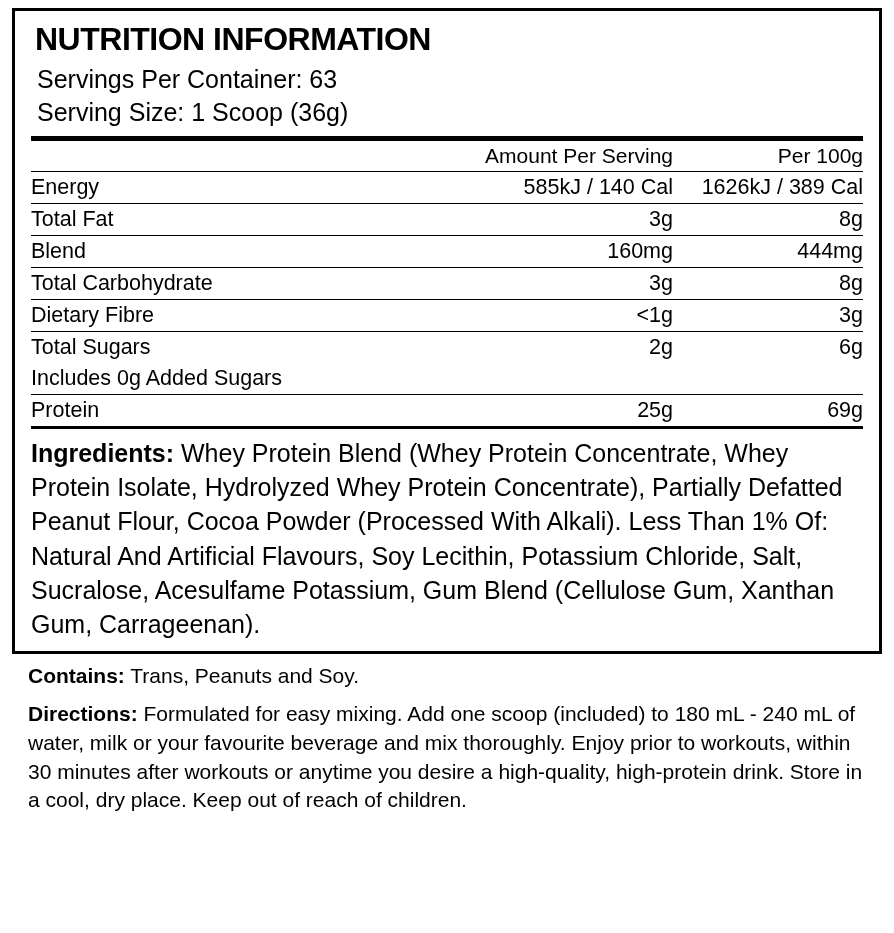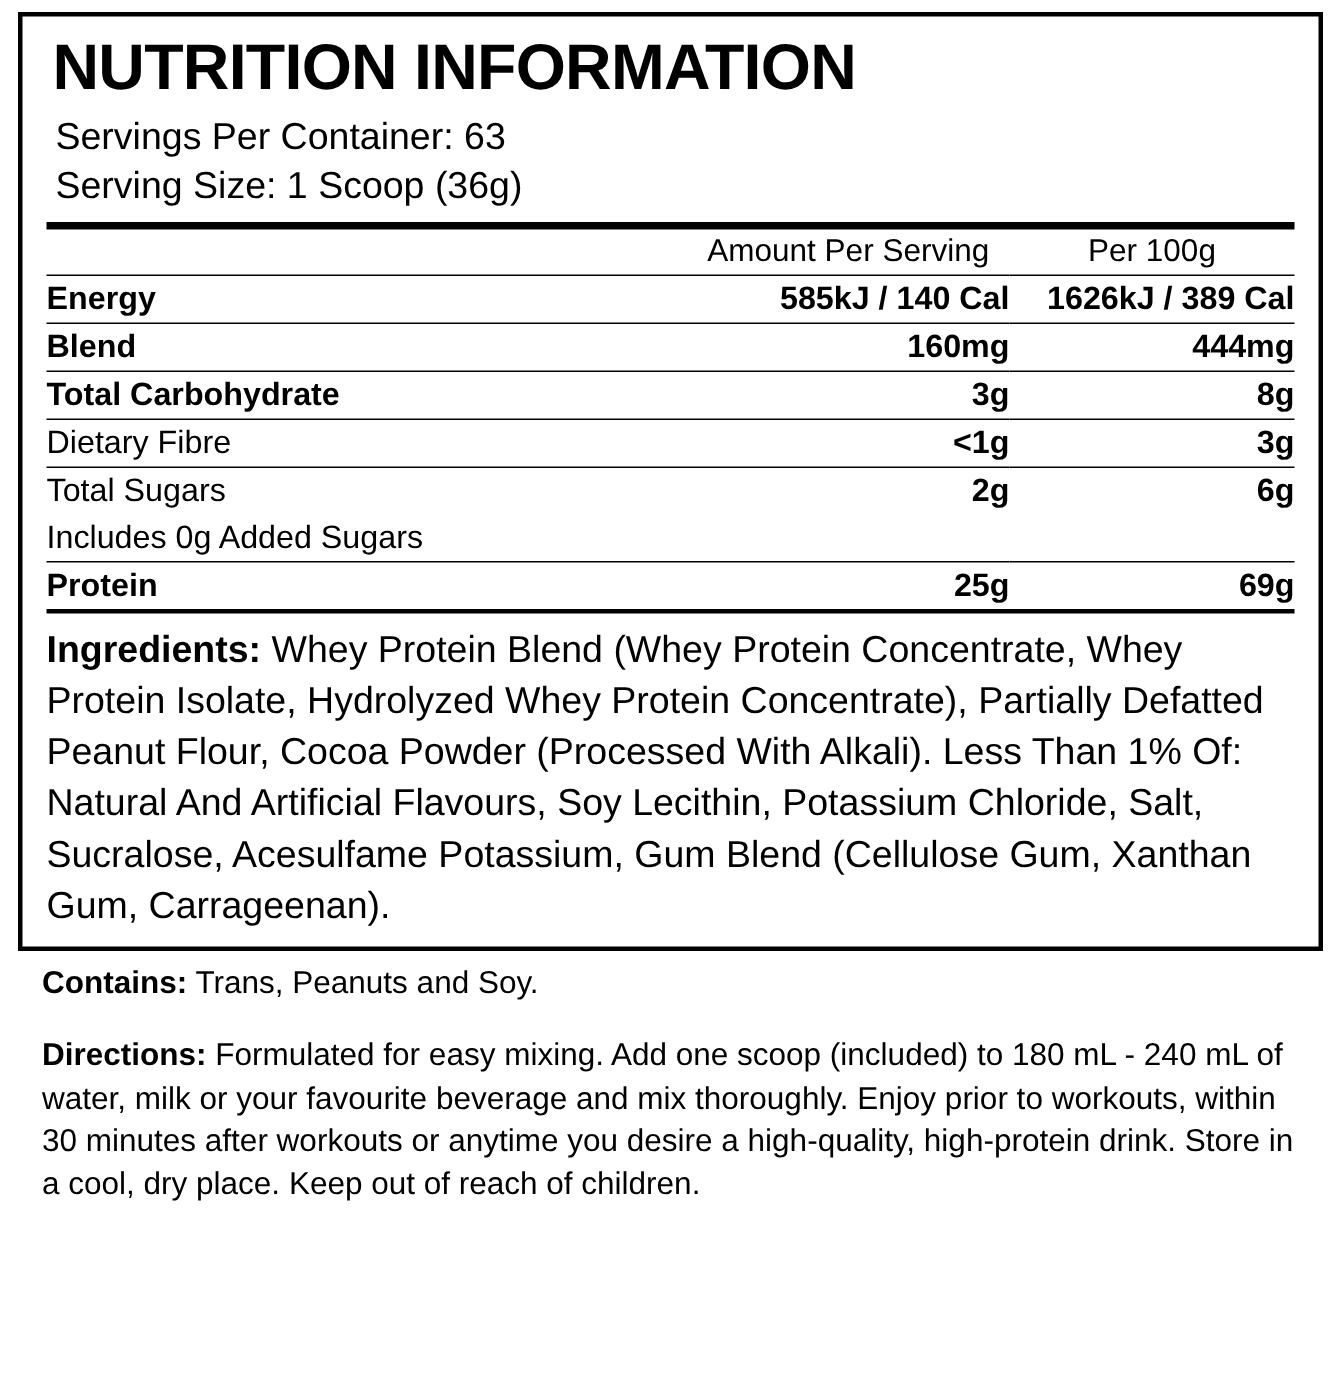--- a/index.html
+++ b/index.html
@@ -20,21 +20,21 @@
     height: 933px;
     box-sizing: border-box;
     padding: 8px 12px 6px 12px;
   }
   .panel {
     box-sizing: border-box;
     border: 3px solid #000;
     padding: 10px 16px 8px 16px;
   }
   .title {
-    font-size: 43px;
+    font-size: 32px;
     font-weight: bold;
     letter-spacing: -0.5px;
     line-height: 1.06;
     margin: 2px 0 6px 4px;
     white-space: nowrap;
   }
   .servings {
     font-size: 25px;
     line-height: 1.32;
     margin-left: 6px;
@@ -54,42 +54,41 @@
   table.nf td, table.nf th {
     padding: 3px 0 3px 0;
     vertical-align: bottom;
   }
   .col-name { text-align: left; }
   .col-mid  { text-align: right; width: 215px; }
   .col-right{ text-align: right; width: 190px; }
   .hdr td {
     font-size: 21px;
     padding-bottom: 2px;
-    text-align: center;
   }
   tr.line > td {
     border-top: 1.5px solid #000;
   }
-  .bold { font-weight: bold; }
+  .bold { font-weight: normal; }
   .ind1 { padding-left: 17px; }
   .ind2 { padding-left: 29px; }
   .ingredients {
     font-size: 25px;
     line-height: 1.37;
     margin-top: 7px;
     margin-bottom: 2px;
     text-align: left;
   }
   .below {
     padding: 0 4px 0 16px;
   }
   .para {
     font-size: 21px;
     line-height: 1.37;
-    margin-top: 19px;
+    margin-top: 9px;
   }
   .para:first-child { margin-top: 8px; }
   b { font-weight: bold; }
 </style>
 </head>
 <body>
 
 <div class="page">
 
   <div class="panel">
@@ -108,20 +107,25 @@
         <td class="col-mid">Amount Per Serving</td>
         <td class="col-right">Per 100g</td>
       </tr>
 
       <tr class="line">
         <td class="col-name bold">Energy</td>
         <td class="col-mid bold">585kJ / 140 Cal</td>
         <td class="col-right bold">1626kJ / 389 Cal</td>
       </tr>
 
+      <tr class="line">
+        <td class="col-name bold">Total Fat</td>
+        <td class="col-mid bold">3g</td>
+        <td class="col-right bold">8g</td>
+      </tr>
 
 
 
 
       <tr class="line">
         <td class="col-name bold">Blend</td>
         <td class="col-mid bold">160mg</td>
         <td class="col-right bold">444mg</td>
       </tr>
 

